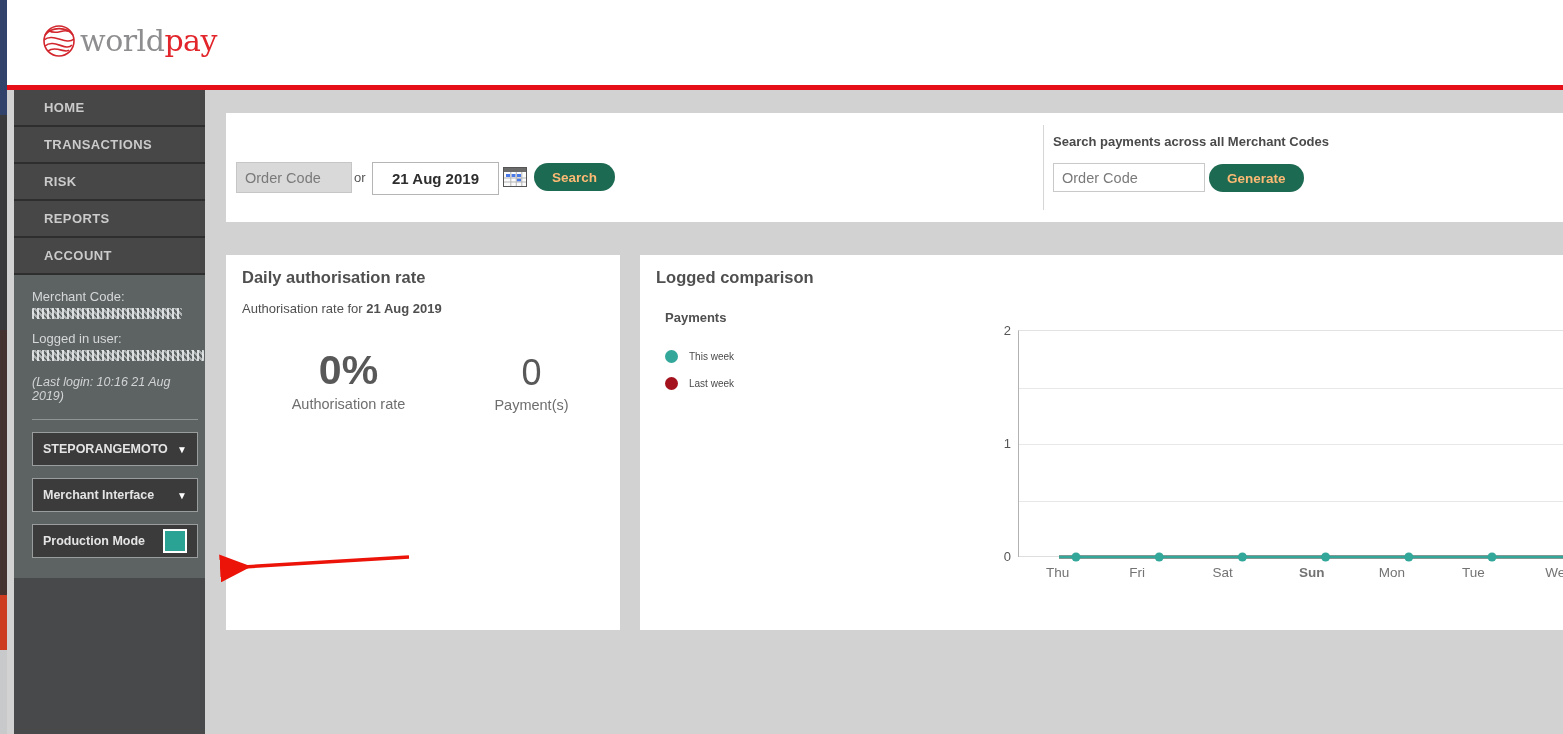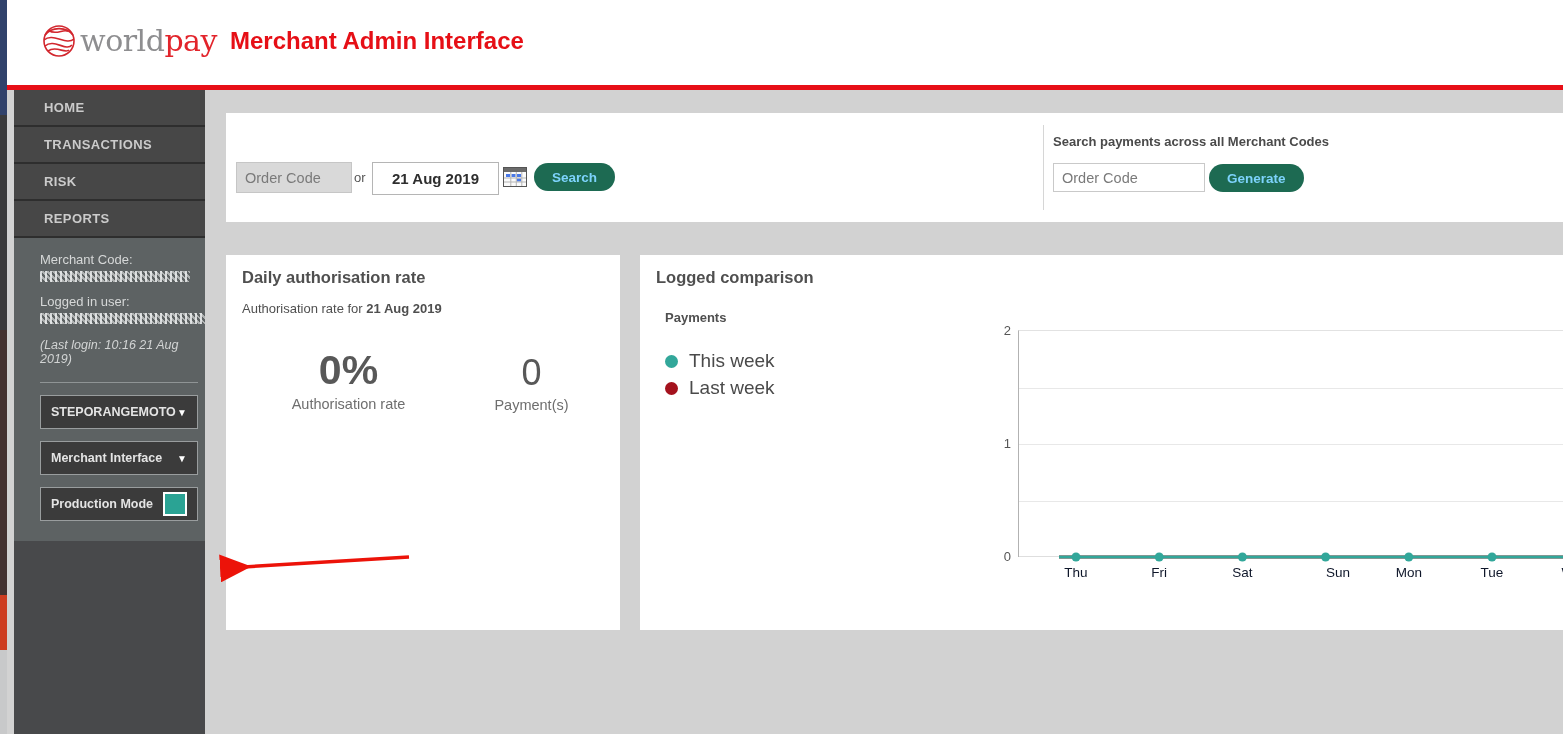--- a/index.html
+++ b/index.html
@@ -17,21 +17,21 @@
   .logo-world{color:#8e8e90;}
   .logo-pay{color:#e2242b;}
   .app-title{left:223px;top:27px;font-size:24px;font-weight:bold;color:#e60f16;}
   .red-bar{left:7px;top:85px;width:1556px;height:5px;background:#e70f17;}
 
   
   .sidebar{left:7px;top:90px;width:198px;height:660px;display:flex;flex-direction:column;margin-left:7px;}
   .nav{background:#474747;}
   .nav-item{height:35px;line-height:35px;padding-left:30px;font-size:13px;font-weight:bold;
     color:#cbcbcb;letter-spacing:.4px;border-bottom:2px solid #2e2e2e;cursor:pointer;}
-  .side-info{background:#5d6263;color:#d6d8d8;padding:14px 14px 20px 26px;font-size:13px;}
+  .side-info{background:#5d6263;color:#d6d8d8;padding:14px 14px 20px 18px;font-size:13px;}
   .side-label{margin-top:12px;}
   .side-label:first-child{margin-top:0;}
   .redact-light{height:11px;width:150px;margin-top:4px;border-radius:1px;
     background-image:repeating-linear-gradient(90deg,rgba(235,238,238,.85) 0 2px,transparent 2px 5px),
       repeating-linear-gradient(45deg,rgba(255,255,255,.5) 0 2px,transparent 2px 4px);
     filter:blur(.6px);}
   .redact-wide{width:172px;}
   .last-login{font-style:italic;font-size:12.5px;margin-top:14px;color:#d2d4d4;}
   .side-divider{border-top:1px solid #8f9495;margin-top:16px;}
   .side-box{margin:12px 0 0 0;height:32px;background:#3b3b3b;border:1px solid #999d9e;
@@ -50,21 +50,21 @@
     background-image:repeating-linear-gradient(90deg,rgba(120,120,120,.8) 0 2px,transparent 2px 4px),
       repeating-linear-gradient(0deg,rgba(90,90,90,.55) 0 2px,transparent 2px 4px);
     filter:blur(.7px);}
   .oc-input{left:10px;top:49px;width:106px;height:29px;background:#d9d9d9;border:1px solid #c6c6c6;
     font-size:14.5px;padding:0 0 0 8px;box-sizing:content-box;color:#333;font-family:"Liberation Sans",sans-serif;}
   input::placeholder{color:#7a7a7a;opacity:1;}
   .or-label{left:128px;top:49px;height:31px;line-height:31px;font-size:13px;color:#555;}
   .date-input{left:146px;top:49px;width:121px;height:29px;border:1px solid #b5b5b5;background:#fff;
     text-align:center;font-weight:bold;font-size:15px;color:#2e2e2e;font-family:"Liberation Sans",sans-serif;}
   .cal-icon{left:277px;top:54px;cursor:pointer;}
-  .btn{height:28px;border:none;border-radius:14px;background:#1d6a52;color:#7dd3fc;
+  .btn{height:28px;border:none;border-radius:14px;background:#1d6a52;color:#fdba74;
     font-weight:bold;font-size:13.5px;padding:0 18px;cursor:pointer;font-family:"Liberation Sans",sans-serif;}
   .search-btn{left:308px;top:50px;}
   .v-divider{left:817px;top:12px;width:1px;height:85px;background:#d6d6d6;}
   .oc-input2{left:827px;top:50px;width:142px;height:27px;background:#fff;border:1px solid #c9c9c9;
     font-size:14.5px;padding:0 0 0 8px;box-sizing:content-box;color:#333;font-family:"Liberation Sans",sans-serif;}
   .gen-btn{left:983px;top:51px;}
   .label-left{left:10px;top:21px;}
   .label-right{left:827px;top:21px;}
 
   
@@ -74,29 +74,29 @@
   .stat{text-align:center;}
   .stat1{left:30px;top:93px;width:185px;}
   .stat2{left:228px;top:98px;width:155px;}
   .stat-value{font-size:41px;font-weight:bold;color:#585858;line-height:44px;}
   .stat-value2{font-size:36px;font-weight:normal;color:#585858;line-height:40px;}
   .stat-label{font-size:14.5px;color:#6e6e6e;margin-top:4px;}
 
   
   .weekly-card{left:435px;top:165px;width:923px;height:375px;background:#ffffff;overflow:hidden;}
   .chart-title{left:25px;top:55px;font-size:13px;font-weight:bold;color:#4f4f4f;}
-  .legend-item{left:25px;display:flex;align-items:center;gap:11px;font-size:19px;color:#4a4a4a;}
+  .legend-item{left:25px;display:flex;align-items:center;gap:11px;font-size:10px;color:#4a4a4a;}
   .legend-1{top:95px;}
   .legend-2{top:122px;}
   .legend-dot{width:13px;height:13px;border-radius:50%;background:#999;}
   .plot{left:378px;top:75px;width:562px;height:226px;border-left:1px solid #b2b2b2;border-top:1px solid #e2e2e2;}
   .gridline{position:absolute;left:0;width:100%;height:1px;background:#e8e8e8;}
   .baseline{position:absolute;left:0;bottom:0;width:100%;height:1px;background:#dedede;}
   .ytick{position:absolute;left:-32px;width:24px;text-align:right;font-size:13px;color:#555;}
-  .xtick{position:absolute;top:234px;width:60px;text-align:center;font-size:13.5px;color:#0f172a;}
+  .xtick{position:absolute;top:234px;width:60px;text-align:left;font-size:13.5px;color:#737373;}
 
   .arrow-svg{left:0;top:440px;}
 </style>
 </head>
 <body>
 
 <div class="abs edge-strip">
   <div style="height:115px;background:#31426b"></div>
   <div style="height:215px;background:#3a3a3c"></div>
   <div style="height:265px;background:#433230"></div>
@@ -111,30 +111,30 @@
         <circle cx="19" cy="19" r="15"></circle>
         <path d="M5,13 C 12,4 27,5 33,13"></path>
         <path d="M4,18 C 13,10 26,24 34,17"></path>
         <path d="M5,24 C 14,16 26,30 32,23"></path>
         <path d="M8,29 C 16,23 25,32 29,28"></path>
         <path d="M9,8.5 C 16,14 24,6 28,9.5"></path>
       </g>
     </svg>
     <div class="logo-text"><span class="logo-world">world</span><span class="logo-pay">pay</span></div>
   </div>
-  <div class="abs app-title">Merchant Admin Interface</div>
 </div>
 <div class="abs red-bar"></div>
 
 <div class="abs sidebar">
   <div class="nav">
     <div class="nav-item">HOME</div>
     <div class="nav-item">TRANSACTIONS</div>
     <div class="nav-item">RISK</div>
     <div class="nav-item">REPORTS</div>
+    <div class="nav-item">ACCOUNT</div>
   </div>
   <div class="side-info">
     <div class="side-label">Merchant Code:</div>
     <div class="redact-light"></div>
     <div class="side-label">Logged in user:</div>
     <div class="redact-light redact-wide"></div>
     <div class="last-login">(Last login: 10:16 21 Aug 2019)</div>
     <div class="side-divider"></div>
     <div class="side-box">
       <span>STEPORANGEMOTO</span>
@@ -212,21 +212,21 @@
       <div class="baseline"></div>
     <div class="gridline" style="top: 169.5px;"></div>
         <div class="gridline" style="top: 113px;"></div>
         <div class="gridline" style="top: 56.5px;"></div>
         <div class="ytick" style="top: 218px;">0</div>
         <div class="ytick" style="top: 105px;">1</div>
         <div class="ytick" style="top: -8px;">2</div>
         <div class="xtick" style="left: 27px;">Thu</div>
         <div class="xtick" style="left: 110.2px;">Fri</div>
         <div class="xtick" style="left: 193.4px;">Sat</div>
-        <div class="xtick" style="left: 289px;">Sun</div>
+        <div class="xtick" style="left: 280px; font-weight: bold;">Sun</div>
         <div class="xtick" style="left: 359.8px;">Mon</div>
         <div class="xtick" style="left: 443px;">Tue</div>
         <div class="xtick" style="left: 526.2px;">Wed</div>
         <svg width="700" height="240" style="overflow: visible; position: absolute; left: 0px; top: 0px;">
           <polyline points="40,226 57,226 140.2,226 223.4,226 306.6,226 389.8,226 473,226 556.2,226" fill="none" stroke="#a4121d" stroke-width="3"></polyline>
           <polyline points="40,226 57,226 140.2,226 223.4,226 306.6,226 389.8,226 473,226 556.2,226" fill="none" stroke="#32a79a" stroke-width="3"></polyline>
           <circle cx="57" cy="226" r="4.5" fill="#32a79a"></circle>
           <circle cx="140.2" cy="226" r="4.5" fill="#32a79a"></circle>
           <circle cx="223.4" cy="226" r="4.5" fill="#32a79a"></circle>
           <circle cx="306.6" cy="226" r="4.5" fill="#32a79a"></circle>

